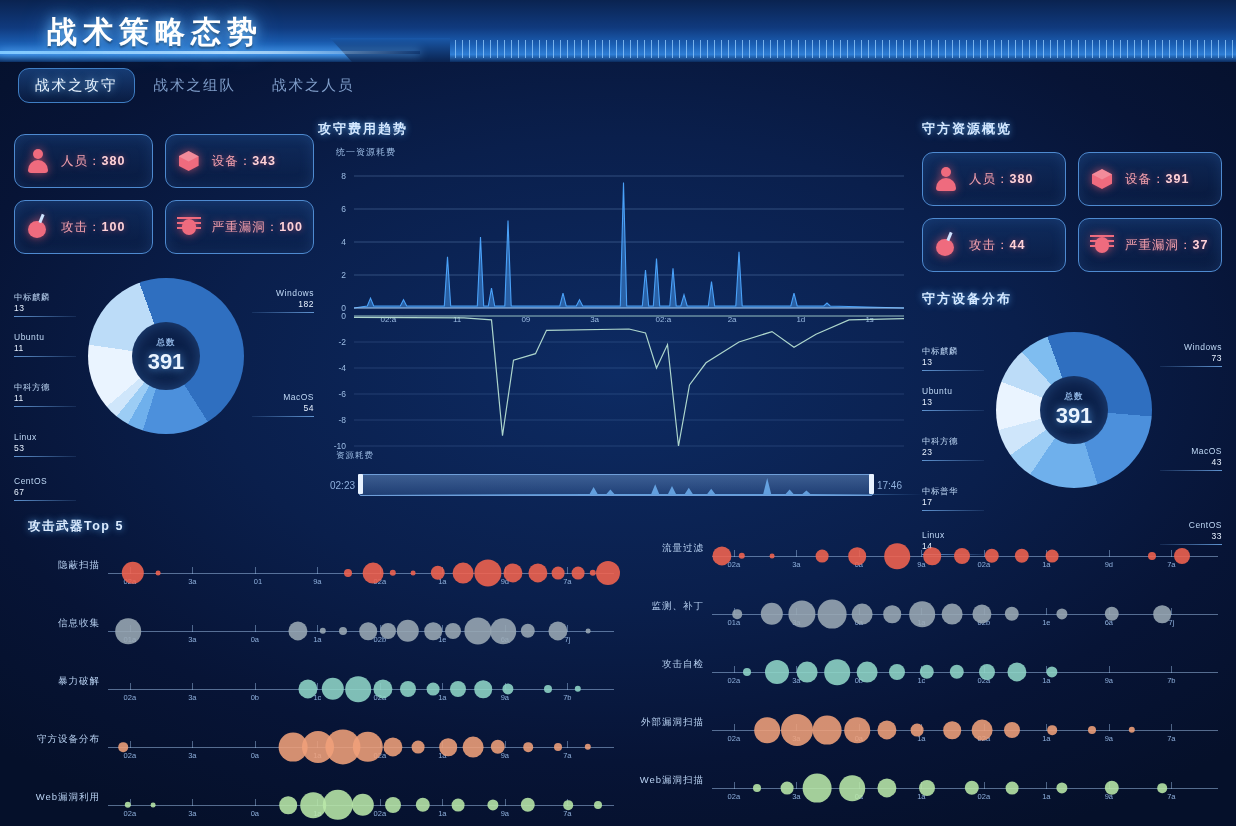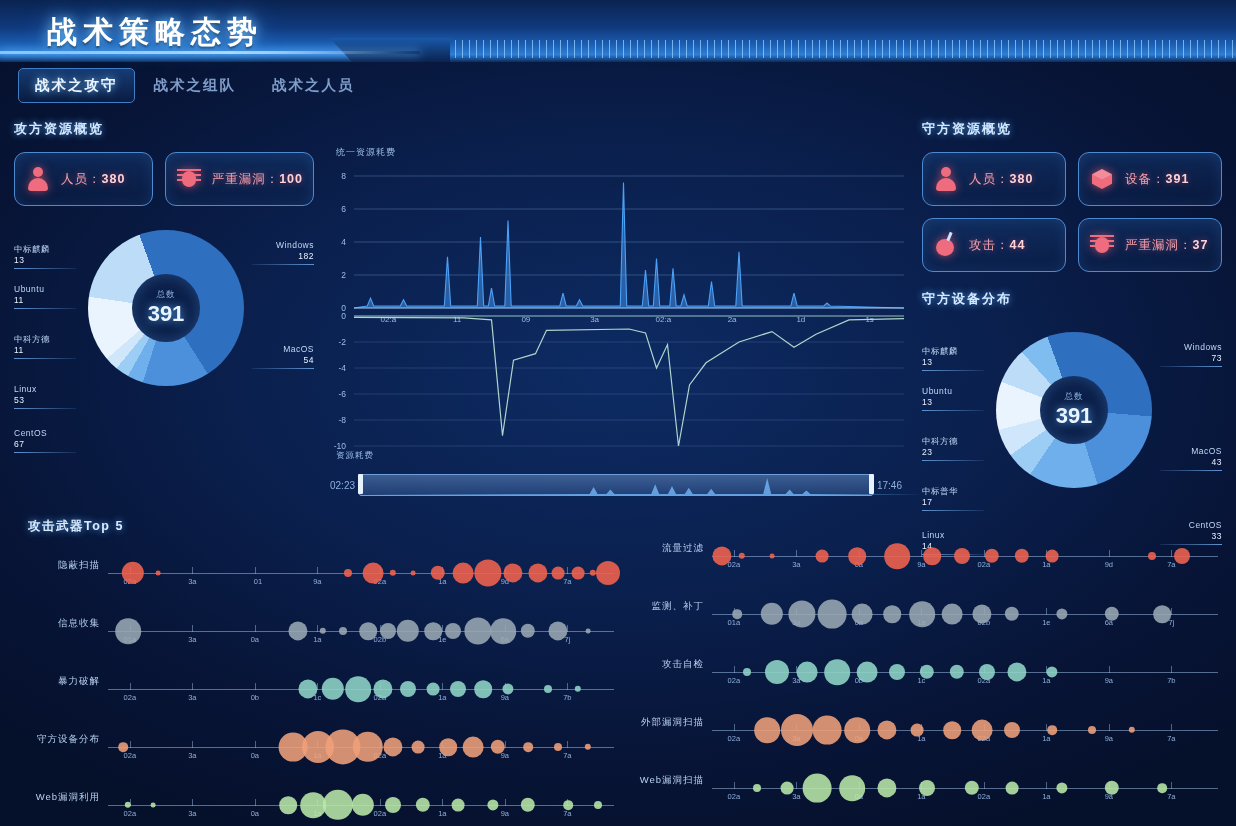--- a/index.html
+++ b/index.html
@@ -38,21 +38,21 @@
   .title{
     position:absolute;left:47px;top:12px;
     font-size:30px;font-weight:bold;letter-spacing:6px;color:#ffffff;
     text-shadow:0 0 12px #6fc0ff,0 0 26px #3d8bdd,0 2px 2px rgba(0,0,0,.6);
   }
 
   
   .tabs{position:absolute;left:18px;top:68px;display:flex;align-items:center;gap:2px;}
   .tab{
     padding:7px 16px;font-size:14.5px;letter-spacing:2px;color:#7f9dc9;
-    border:1px solid transparent;border-radius:5px;cursor:pointer;white-space:nowrap;font-weight:bold;
+    border:1px solid transparent;border-radius:11px;cursor:pointer;white-space:nowrap;
   }
   .tab.active{
     color:#e9f4ff;border-color:#3f7ec4;
     background:linear-gradient(180deg,rgba(36,92,168,.55),rgba(14,44,92,.35));
     text-shadow:0 0 8px #7cc4ff;
   }
 
   
   .panel-title{
     font-size:13px;font-weight:bold;letter-spacing:2px;color:#d4e8ff;
@@ -87,21 +87,21 @@
     box-shadow:0 5px 0 #ef6b7e,0 -5px 0 #ef6b7e;}
 
   
   .donut-wrap{margin-top:16px;position:relative;height:190px;}
   .donut{position:absolute;left:74px;top:8px;width:156px;height:156px;border-radius:50%;}
   .donut .hole{
     position:absolute;left:44px;top:44px;width:68px;height:68px;border-radius:50%;
     background:#0b1f48;display:flex;flex-direction:column;align-items:center;justify-content:center;
     box-shadow:inset 0 0 16px rgba(80,150,230,.35);
   }
-  .donut .hole .cap{font-size:8.5px;color:#8fb4e2;letter-spacing:1px;}
+  .donut .hole .cap{font-size:8.5px;color:#8fb4e2;letter-spacing:1px;font-weight:bold;}
   .donut .hole .val{font-size:22px;font-weight:bold;color:#eaf4ff;text-shadow:0 0 10px #63b0ff;}
   .leg{position:absolute;font-size:8.5px;line-height:1.35;color:#bfd8f5;letter-spacing:.5px;white-space:nowrap;}
   .leg .v{color:#e8f2ff;}
   .leg .rule{display:block;height:1px;background:linear-gradient(90deg,#5f93d0,rgba(95,147,208,.15));margin-top:1px;}
   .leg.r{text-align:right;}
   .leg.r .rule{background:linear-gradient(270deg,#5f93d0,rgba(95,147,208,.15));}
 
   
   .center{position:absolute;left:318px;top:120px;width:596px;height:392px;}
   .center .csub{position:absolute;left:18px;top:26px;font-size:9px;color:#9dbde4;letter-spacing:1px;}
@@ -144,25 +144,32 @@
   </div>
   <div class="title">战术策略态势</div>
 
   <div class="tabs">
     <div class="tab active">战术之攻守</div>
     <div class="tab">战术之组队</div>
     <div class="tab">战术之人员</div>
   </div>
 
   <div class="side left">
-    <div class="panel-title">攻方资源概览</div>
     <div class="cards">
       <div class="card">
         <span class="ico ic-person"></span>
         <span class="txt"><span>人员：</span><span class="num">380</span></span>
+      </div>
+      <div class="card">
+        <span class="ico ic-cube"></span>
+        <span class="txt"><span>设备：</span><span class="num">343</span></span>
+      </div>
+      <div class="card">
+        <span class="ico ic-bomb"></span>
+        <span class="txt"><span>攻击：</span><span class="num">100</span></span>
       </div>
       <div class="card">
         <span class="ico ic-bug"></span>
         <span class="txt"><span>严重漏洞：</span><span class="num">100</span></span>
       </div>
     </div>
     <div class="donut-wrap">
       <div class="donut" id="donutA" style="background: conic-gradient(from -20deg, rgb(47, 111, 192) 0%, rgb(47, 111, 192) 46.5473%, rgb(76, 144, 220) 46.5473%, rgb(76, 144, 220) 60.3581%, rgb(111, 176, 236) 60.3581%, rgb(111, 176, 236) 63.6829%, rgb(156, 205, 245) 63.6829%, rgb(156, 205, 245) 66.4962%, rgb(207, 230, 251) 66.4962%, rgb(207, 230, 251) 69.3095%, rgb(234, 244, 255) 69.3095%, rgb(234, 244, 255) 82.8645%, rgb(188, 220, 248) 82.8645%, rgb(188, 220, 248) 100%);">
         <div class="hole">
           <div class="cap">总数</div>
@@ -220,20 +227,21 @@
         </div>
       <div id="legB-right">
           <div class="leg r" style="right: 0px; top: 18px; width: 62px;"><span>Windows</span><br><span class="v">73</span><span class="rule"></span></div>
           <div class="leg r" style="right: 0px; top: 122px; width: 62px;"><span>MacOS</span><br><span class="v">43</span><span class="rule"></span></div>
           <div class="leg r" style="right: 0px; top: 196px; width: 62px;"><span>CentOS</span><br><span class="v">33</span><span class="rule"></span></div>
         </div>
     </div>
   </div>
 
   <div class="center">
+    <div class="panel-title">攻守费用趋势</div>
     <div class="csub">统一资源耗费</div>
     <div class="chartbox">
       <svg id="trendsvg" width="596" height="300">
           <line x1="36" y1="150" x2="586" y2="150" stroke="rgba(150,195,245,.28)" stroke-width="1"></line>
           <text x="28" y="153" fill="#9dbde4" font-size="8.5" text-anchor="end">0</text>
           <line x1="36" y1="117" x2="586" y2="117" stroke="rgba(150,195,245,.28)" stroke-width="1"></line>
           <text x="28" y="120" fill="#9dbde4" font-size="8.5" text-anchor="end">2</text>
           <line x1="36" y1="84" x2="586" y2="84" stroke="rgba(150,195,245,.28)" stroke-width="1"></line>
           <text x="28" y="87" fill="#9dbde4" font-size="8.5" text-anchor="end">4</text>
           <line x1="36" y1="51" x2="586" y2="51" stroke="rgba(150,195,245,.28)" stroke-width="1"></line>

